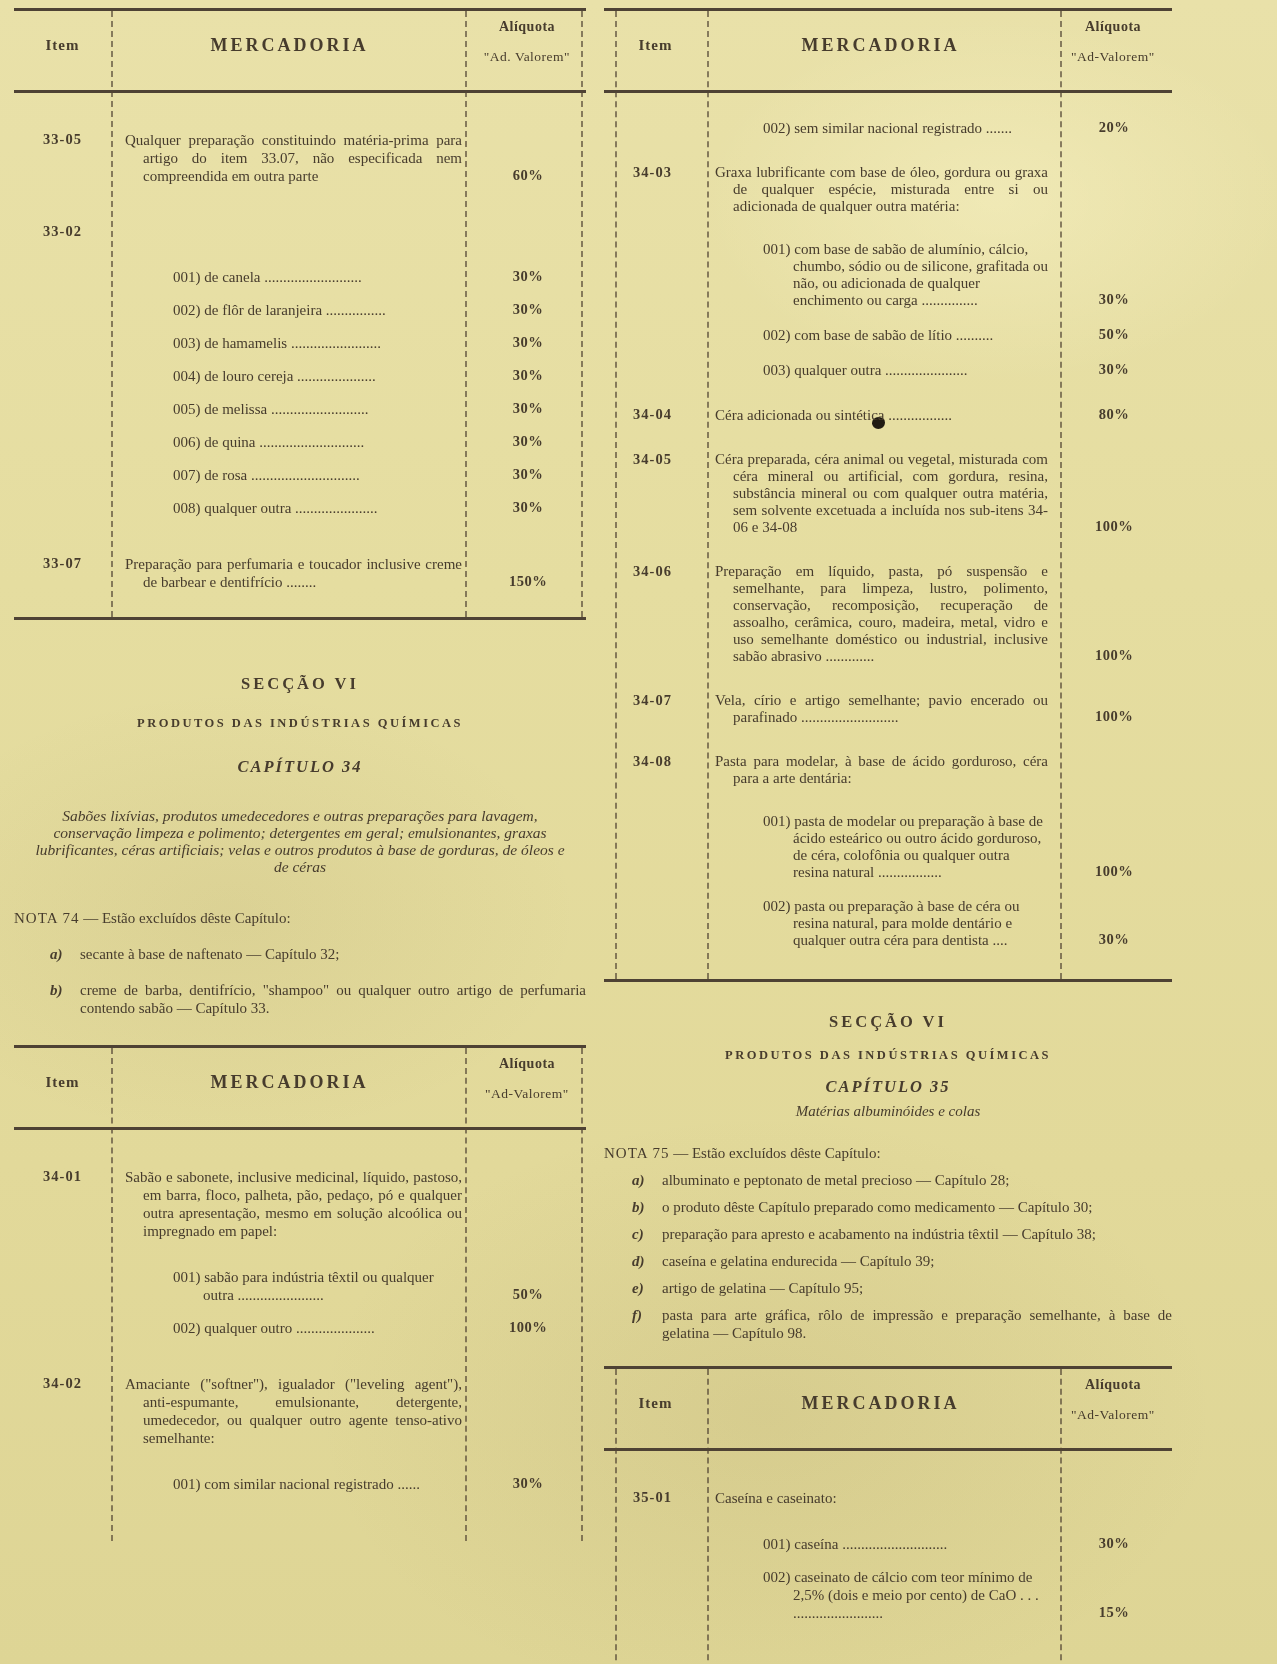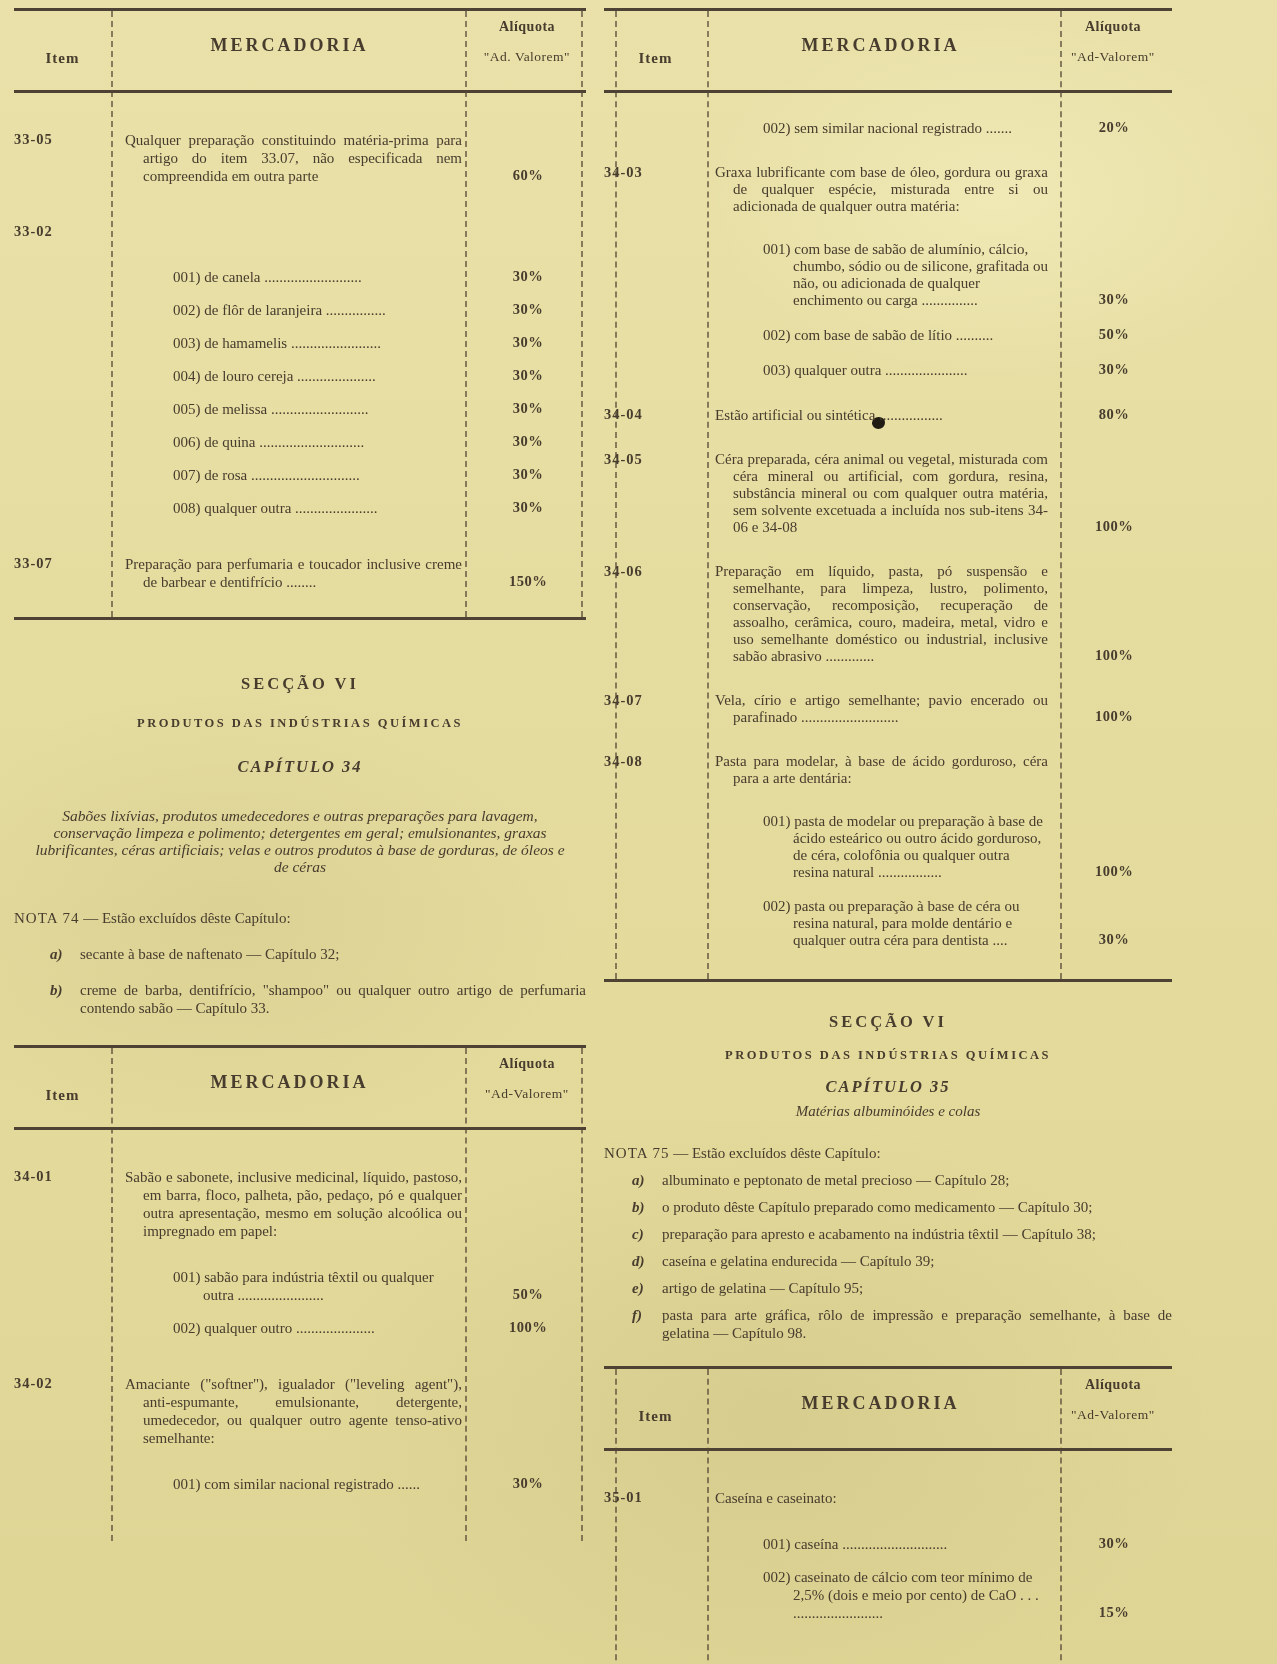--- a/index.html
+++ b/index.html
@@ -18,28 +18,28 @@
   }
   .col{position:absolute;top:0;}
   .col-left{left:14px;width:572px;}
   .col-right{left:604px;width:568px;}
 
   
   .ttable{position:relative;border-top:3px solid #4e4234;}
   .ttable.closed{border-bottom:3px solid #4e4234;}
   .vrule{position:absolute;top:0;bottom:0;width:0;border-left:2px dashed rgba(82,67,50,.65);}
   .thead{display:flex;height:82px;box-sizing:border-box;border-bottom:3px solid #4e4234;}
-  .th-item{width:97px;text-align:center;padding-top:39px;font-weight:bold;font-size:15px;letter-spacing:1px;}
+  .th-item{width:97px;text-align:center;padding-top:26px;font-weight:bold;font-size:15px;letter-spacing:1px;}
   .th-merc{flex:1;text-align:center;padding-top:24px;font-weight:bold;font-size:18px;letter-spacing:3px;}
   .th-aliq{width:118px;text-align:center;padding-top:8px;font-size:14px;}
   .th-aliq .l1{font-weight:bold;letter-spacing:.5px;}
   .th-aliq .l2{margin-top:14px;font-size:13.5px;letter-spacing:.5px;}
   .tbody{position:relative;}
   .row{display:flex;align-items:flex-end;margin-top:28px;}
-  .row .cell-item{width:97px;align-self:flex-start;font-size:14.5px;font-weight:bold;letter-spacing:1px;}
+  .row .cell-item{width:97px;text-align:center;align-self:flex-start;font-size:14.5px;font-weight:bold;letter-spacing:1px;}
   .row .cell-text{flex:1;font-size:15px;line-height:18px;padding-right:8px;padding-left:32px;text-indent:-18px;text-align:justify;overflow-wrap:anywhere;}
   .row .cell-rate{width:116px;text-align:center;font-weight:bold;font-size:14.5px;letter-spacing:.5px;padding-bottom:1px;}
   .row.sub .cell-text,.row.subfirst .cell-text{padding-left:92px;text-indent:-30px;text-align:left;}
   .row.main{margin-top:38px;}
   .row.subfirst{}
   .row.sub{margin-top:15px;}
   .row.tight{margin-top:5px;}
   .t-l1 .tbody{padding-bottom:26px;}
   .t-r1 .tbody{padding-bottom:30px;}
   .t-r1 .row.main{margin-top:27px;}
@@ -248,21 +248,21 @@
             <div class="cell-text">002) com base de sabão de lítio ..........</div>
             <div class="cell-rate">50%</div>
           </div>
           <div class="row sub">
             <div class="cell-item"></div>
             <div class="cell-text">003) qualquer outra ......................</div>
             <div class="cell-rate">30%</div>
           </div>
           <div class="row main">
             <div class="cell-item">34-04</div>
-            <div class="cell-text">Estão artificial ou sintética .................</div>
+            <div class="cell-text">Céra adicionada ou sintética .................</div>
             <div class="cell-rate">80%</div>
           </div>
           <div class="row main">
             <div class="cell-item">34-05</div>
             <div class="cell-text">Céra preparada, céra animal ou vegetal, misturada com céra mineral ou artificial, com gordura, resina, substância mineral ou com qualquer outra matéria, sem solvente excetuada a incluída nos sub-itens 34-06 e 34-08</div>
             <div class="cell-rate">100%</div>
           </div>
           <div class="row main">
             <div class="cell-item">34-06</div>
             <div class="cell-text">Preparação em líquido, pasta, pó suspensão e semelhante, para limpeza, lustro, polimento, conservação, recomposição, recuperação de assoalho, cerâmica, couro, madeira, metal, vidro e uso semelhante doméstico ou industrial, inclusive sabão abrasivo .............</div>

